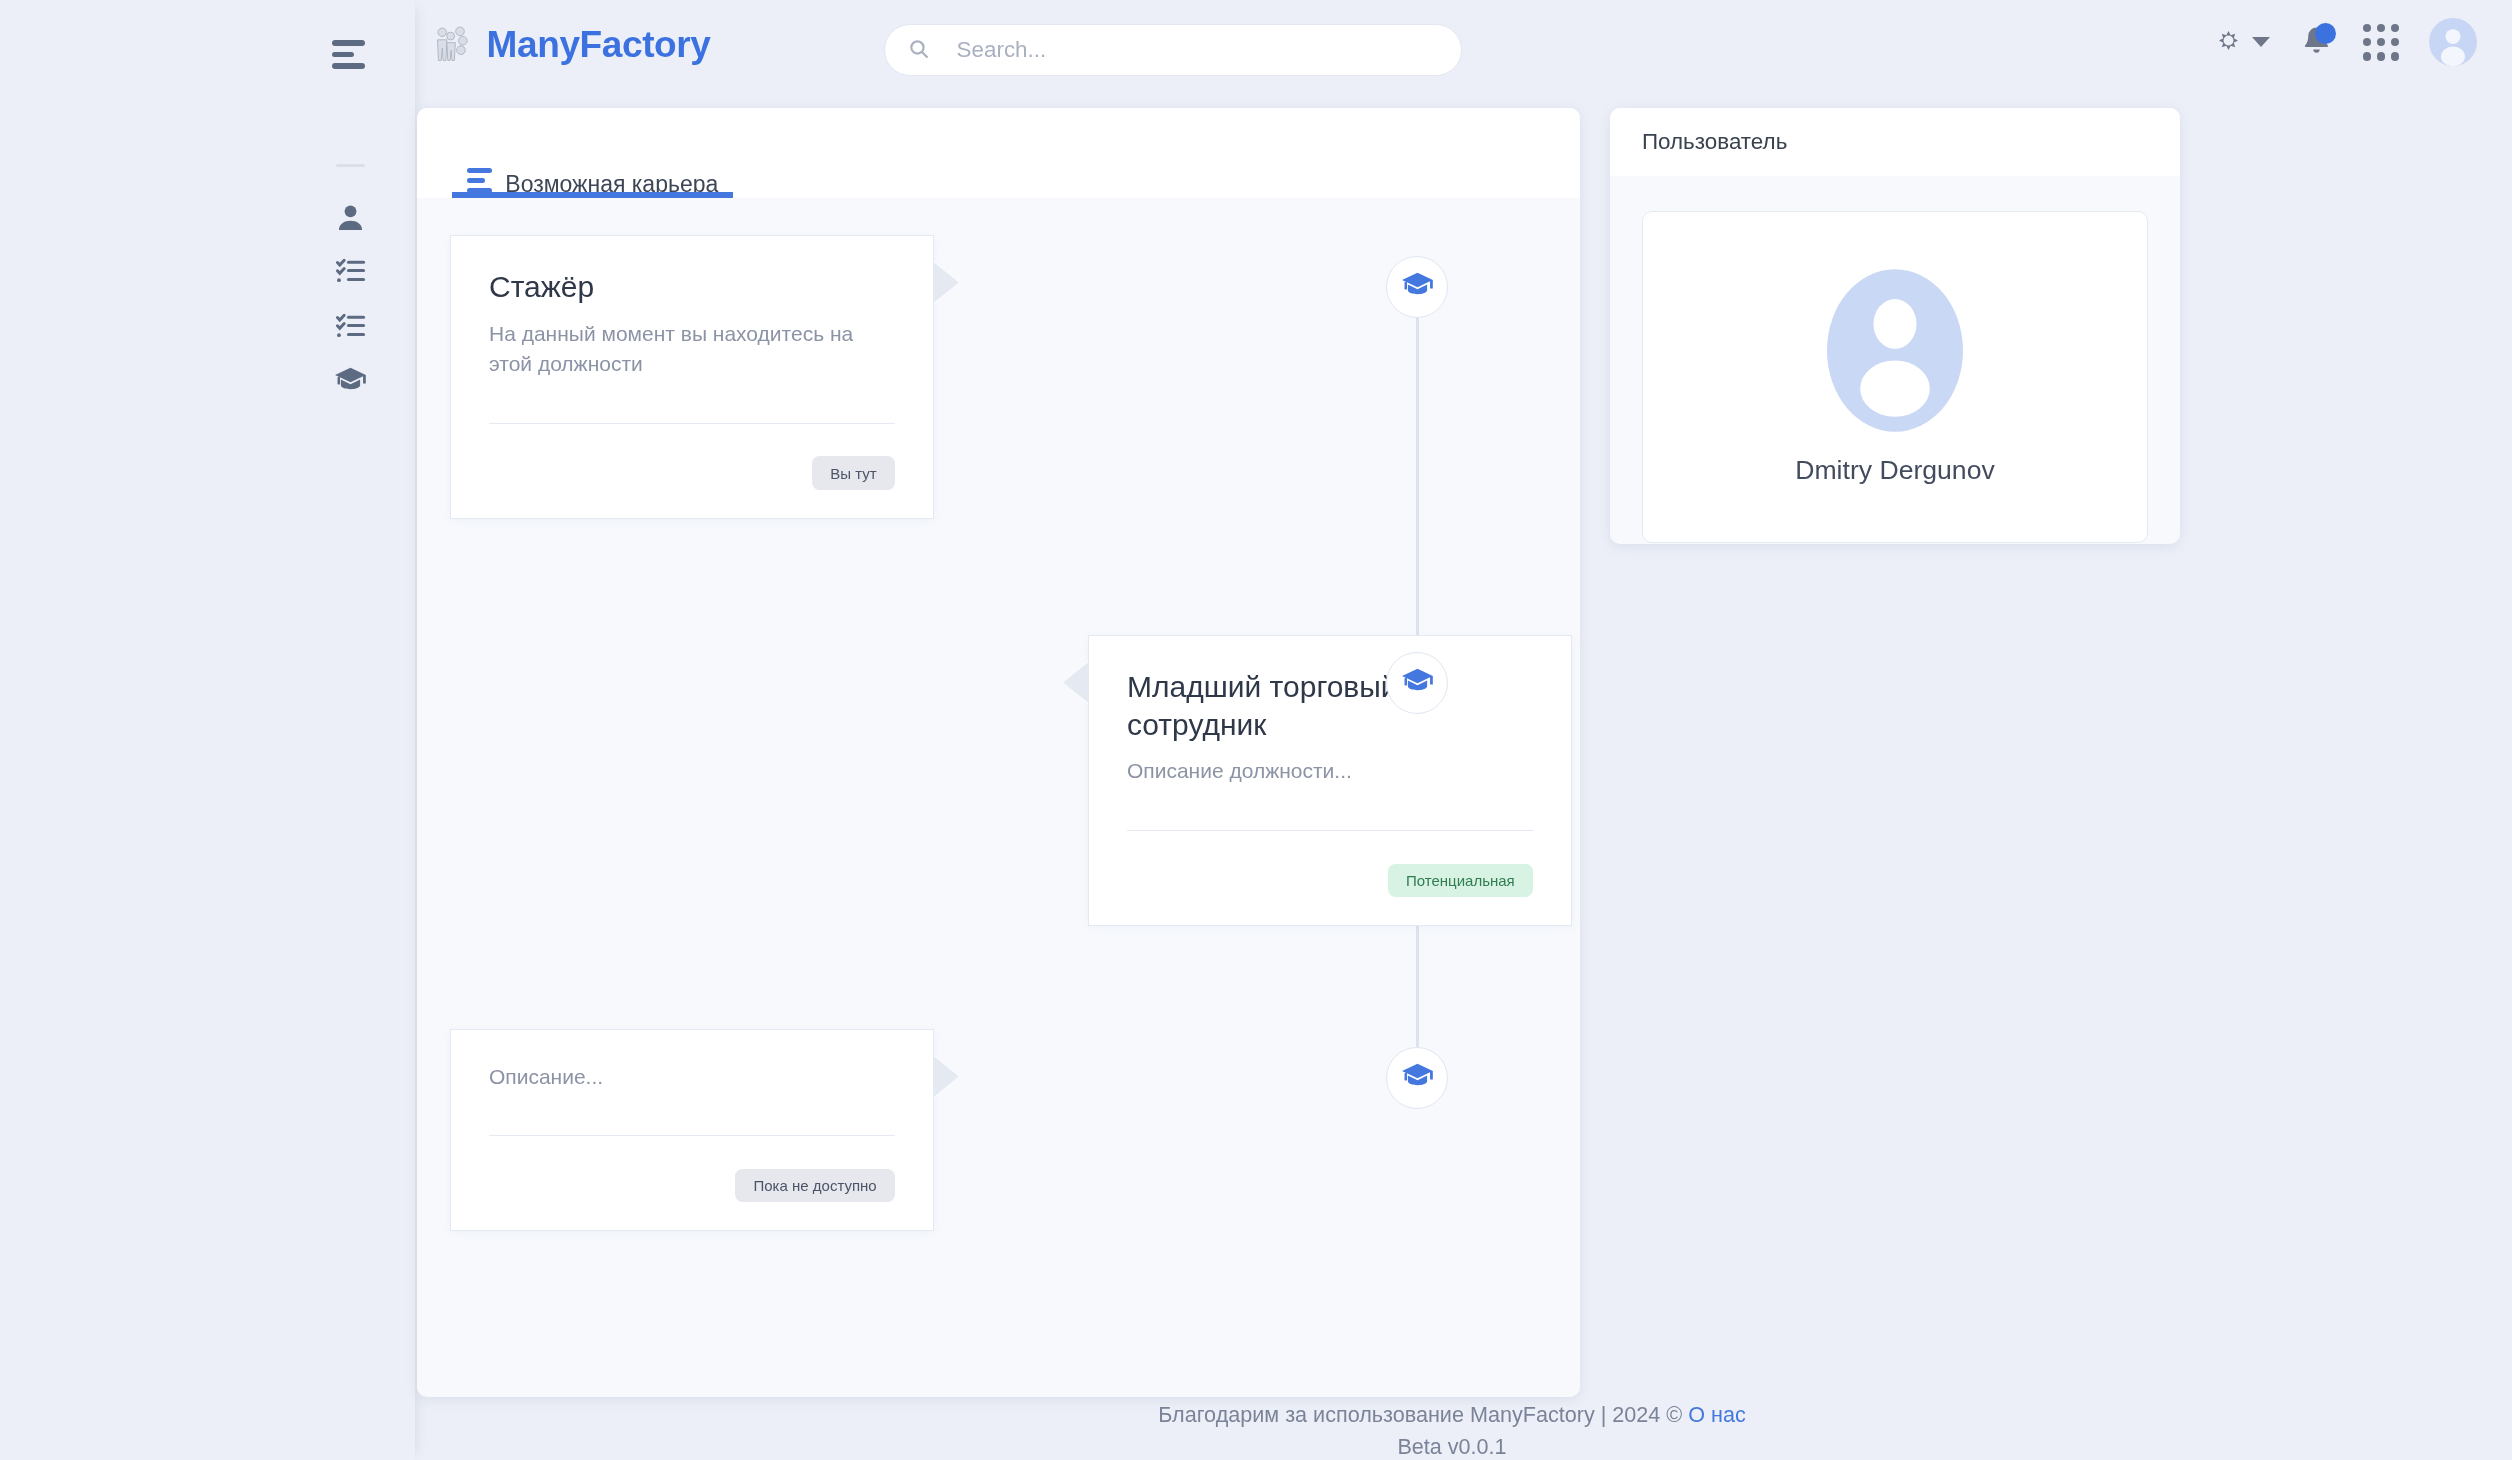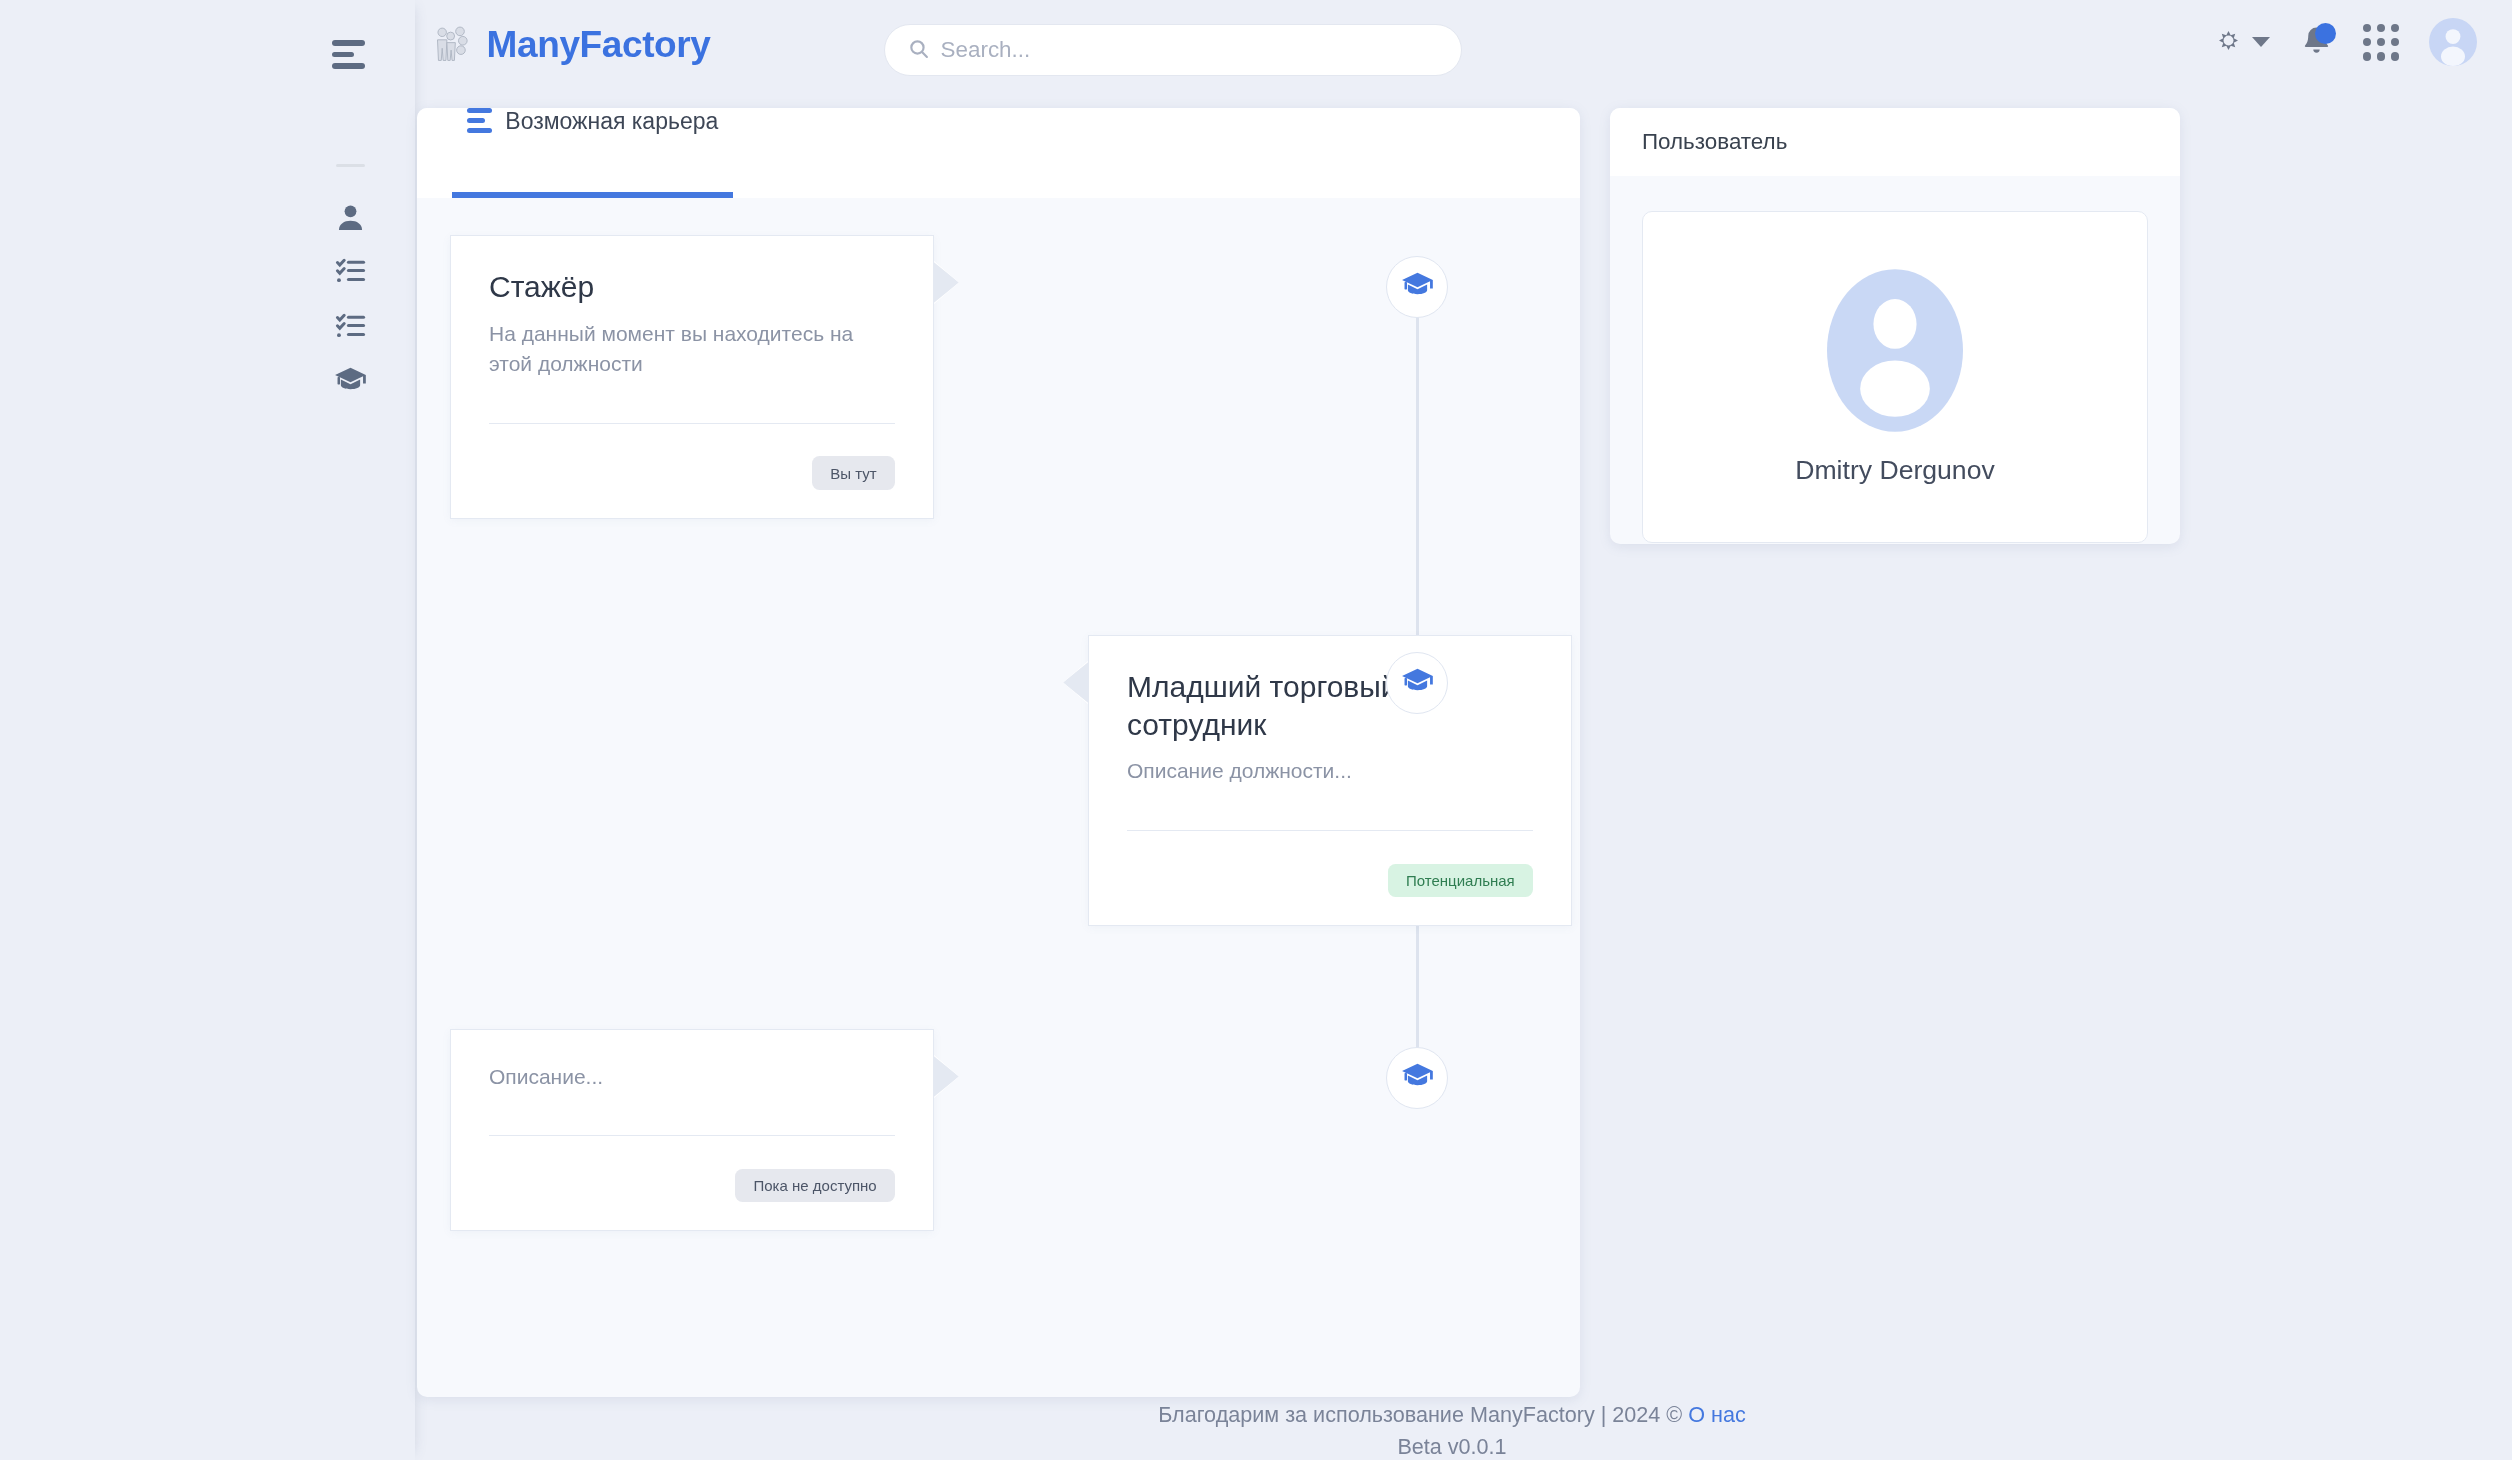--- a/index.html
+++ b/index.html
@@ -55,21 +55,21 @@
   }
   .search-box {
     position: absolute; left: 469px; top: 24px;
     width: 578px; height: 52px;
     background: #ffffff; border: 0.8px solid #e3e7f0; border-radius: 28px;
     display: flex; align-items: center; padding: 0 23px; cursor: text;
   }
   .search-box input {
     border: none; outline: none; background: transparent;
     font-family: "Liberation Sans", sans-serif;
-    font-size: 22.4px; color: #596274; margin-left: 11px; width: 465px;
+    font-size: 22.4px; color: #596274; margin-left: 27px; width: 465px;
   }
   .search-box input::placeholder { color: #a9b0c0; }
 
   .header-right {
     position: absolute; right: 35px; top: 18.3px;
     display: flex; align-items: center; gap: 30px;
   }
   .hdr-btn { display: flex; align-items: center; cursor: pointer; position: relative; }
   .chevron-dn {
     width: 0; height: 0; margin-left: 6.6px;
@@ -94,21 +94,21 @@
     width: 1163px; height: 1289px;
     background: #f7f9fd; border-radius: 10px;
     box-shadow: 0 2.5px 11.6px rgba(110,125,160,.13);
     overflow: hidden;
   }
   .tabbar {
     height: 90px; background: #ffffff; position: relative;
     display: flex; align-items: center; padding-left: 35px;
   }
   .tab {
-    display: flex; align-items: flex-start; gap: 13.3px;
+    display: flex; align-items: flex-end; gap: 13.3px;
     height: 90px; padding: 0 15px; cursor: pointer; position: relative;
   }
   .tab-label { font-size: 23px; color: #3d4656; }
   .tab.active::after {
     content: ""; position: absolute; left: 0; right: 0; bottom: 0;
     height: 5.8px; background: #4478df;
   }
   .tab-icon span {
     display: block; height: 5px; border-radius: 2.5px; background: #4478df;
     margin-bottom: 5px;

